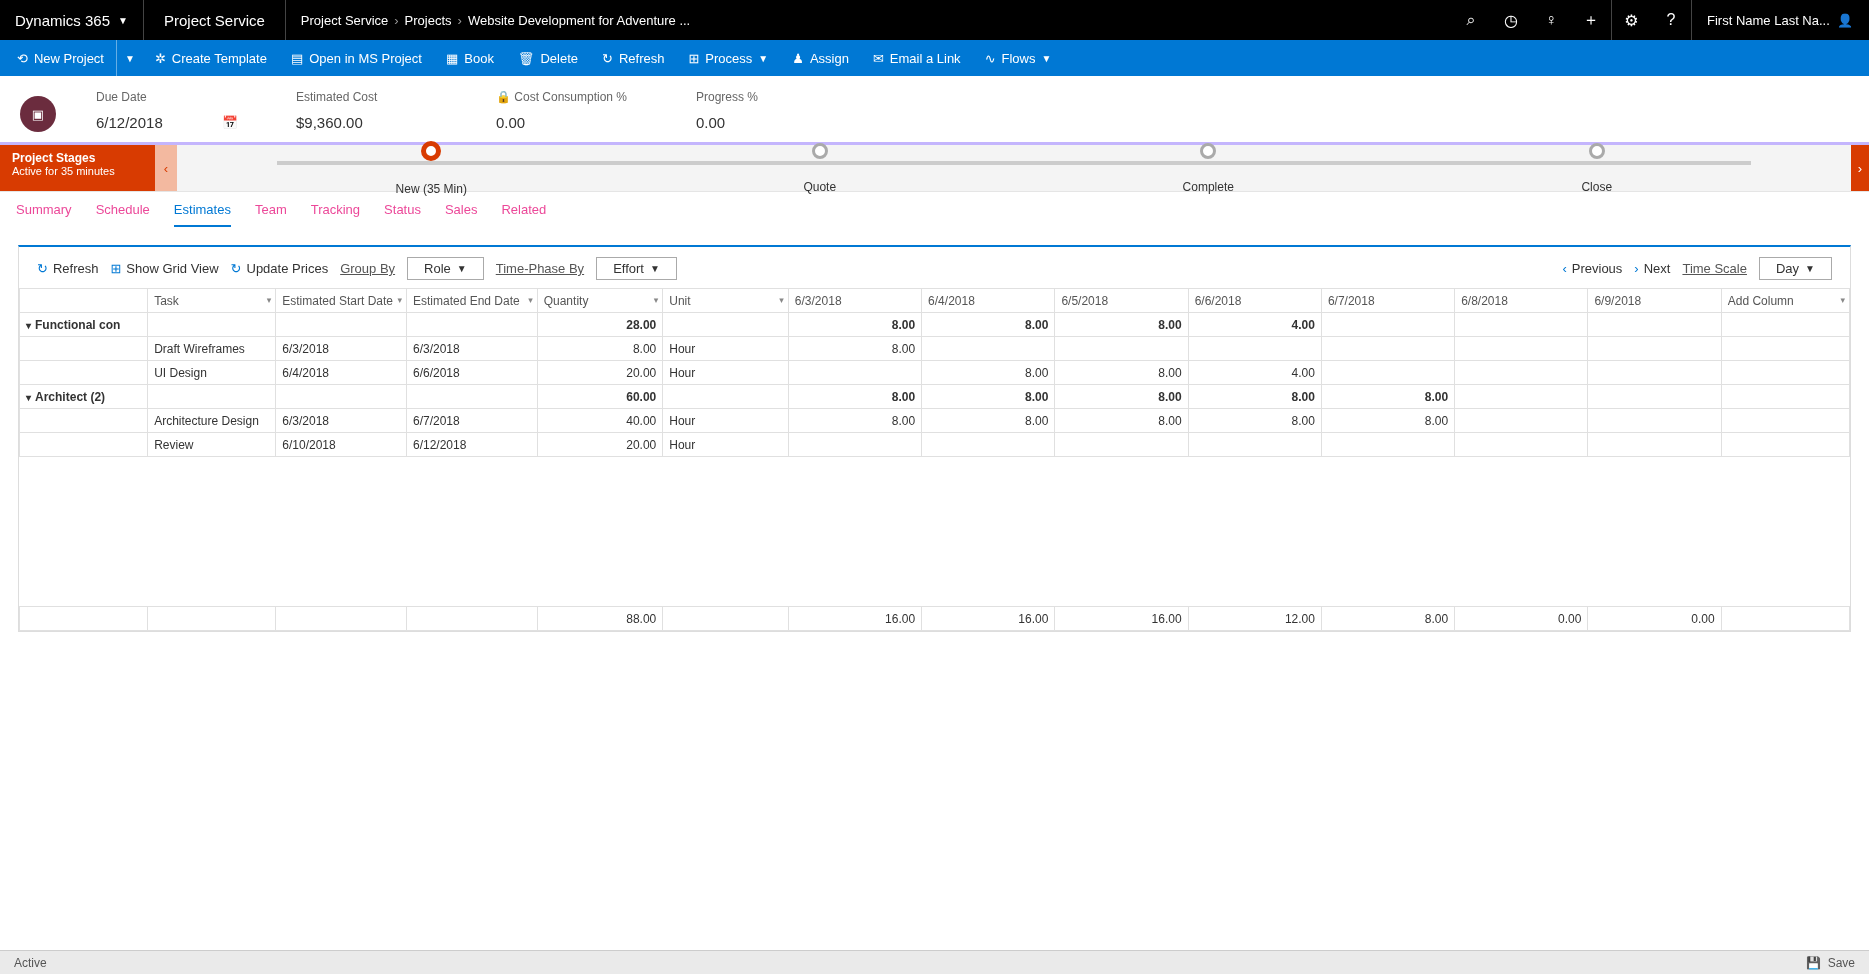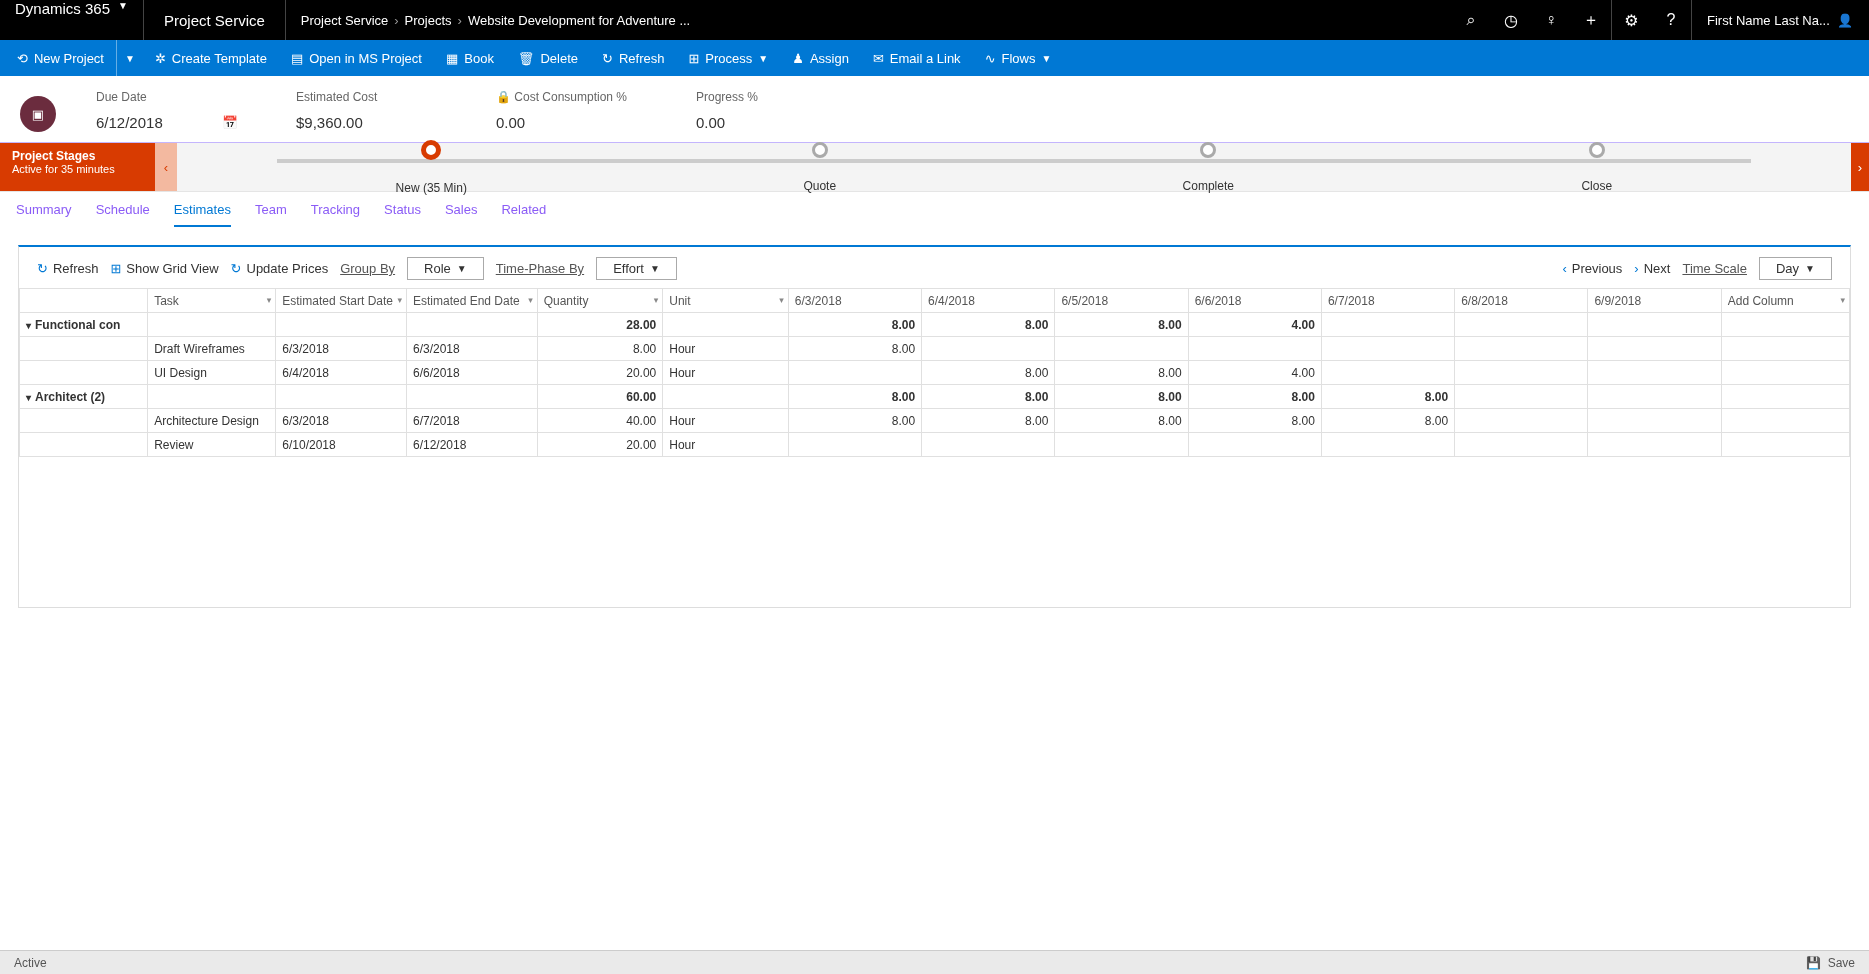--- a/index.html
+++ b/index.html
@@ -1,20 +1,20 @@
 <!DOCTYPE html>
 <html><head>
 <meta charset="utf-8">
 <style>
 * { box-sizing: border-box; margin: 0; padding: 0; }
 body { font-family: "Segoe UI", Arial, sans-serif; font-size: 13px; color: #333; background: #fff; overflow: hidden; }
 
 
 .topbar { background: #000; color: #fff; height: 40px; display: flex; align-items: center; }
-.topbar-brand { padding: 0 15px; font-size: 15px; display: flex; align-items: flex-start; gap: 8px; border-right: 1px solid #444; height: 100%; }
+.topbar-brand { padding: 0 15px; font-size: 15px; display: flex; align-items: center; gap: 8px; border-right: 1px solid #444; height: 100%; }
 .topbar-app { padding: 0 20px; font-size: 15px; border-right: 1px solid #444; height: 100%; display: flex; align-items: center; }
 .breadcrumb { display: flex; align-items: center; padding: 0 15px; font-size: 13px; gap: 6px; }
 .breadcrumb-sep { color: #999; }
 .breadcrumb-item { color: #fff; cursor: pointer; }
 .topbar-spacer { flex: 1; }
 .topbar-icons { display: flex; height: 100%; }
 .topbar-icon { width: 40px; display: flex; align-items: center; justify-content: center; cursor: pointer; font-size: 16px; }
 .topbar-icon.sep-l { border-left: 1px solid #444; }
 .topbar-user { padding: 0 15px; display: flex; align-items: center; gap: 8px; border-left: 1px solid #444; height: 100%; text-align: right; }
 
@@ -29,36 +29,36 @@
 .header-title-block { min-width: 400px; }
 .header-title-label { font-size: 11px; color: #333; }
 .header-title { font-size: 22px; color: #333; }
 .header-field { min-width: 160px; }
 .header-field-label { font-size: 12px; color: #666; margin-bottom: 10px; }
 .header-field-value { font-size: 15px; color: #333; }
 .due-date-row { display: flex; align-items: center; gap: 60px; }
 .cal-icon { color:#666; }
 
 
-.stage-row { display: flex; height: 50px; align-items: stretch; border-top:1px solid #c4b5fd; border-bottom:1px solid #e5e5e5; }
+.stage-row { display: flex; height: 50px; align-items: stretch; border-top:3px solid #c4b5fd; border-bottom:1px solid #e5e5e5; }
 .stage-label-box { background: #d83b01; color: #fff; padding: 6px 12px; width: 155px; position: relative; }
 .stage-label-box .t1 { font-size: 12px; font-weight: 600; }
 .stage-label-box .t2 { font-size: 11px; }
 .stage-arrow { width: 22px; background: #f3b9a0; display: flex; align-items: center; justify-content: center; color: #d83b01; cursor:pointer; }
 .stage-arrow-r { width: 18px; background: #d83b01; display: flex; align-items: center; justify-content: center; color: #fff; cursor:pointer; margin-left: auto;}
 .stages { flex: 1; display: flex; align-items: center; position: relative; padding: 0 60px; background: #f4f4f4; }
 .stage-line { position: absolute; top: 16px; left: 100px; right: 100px; height: 4px; background: #ccc; }
 .stage { flex: 1; display: flex; flex-direction: column; align-items: center; z-index: 2; gap: 21px; }
 .stage-dot { width: 16px; height: 16px; border-radius: 50%; background: #fff; border: 3px solid #aaa; }
 .stage-dot.active { border: 5px solid #d83b01; width: 20px; height: 20px; }
 .stage-name { font-size: 12px; color: #333; }
 
 
 .tabs { display: flex; gap: 24px; padding: 10px 16px 0 16px; }
-.tab { font-size: 13px; color: #8b5cf6; padding-bottom: 8px; cursor: pointer; }
+.tab { font-size: 13px; color: #ec4899; padding-bottom: 8px; cursor: pointer; }
 .tab.active { color: #0078d4; border-bottom: 2px solid #0078d4; font-weight: 500; }
 
 
 .grid-wrap { margin: 18px 18px 0 18px; border: 1px solid #ddd; border-top: 2px solid #0078d4; padding-top: 10px;}
 .grid-toolbar { display: flex; align-items: center; padding: 0 18px 8px 18px; gap: 12px; font-size: 13px; }
 .gt-item { display: flex; align-items: center; gap: 5px; cursor: pointer; color: #333; }
 .gt-label { color:#555;text-decoration:underline; }
 .gt-select { border: 1px solid #aaa; padding: 3px 16px; display: flex; align-items: center; gap: 6px; cursor:pointer; }
 .gt-spacer { flex: 1; }
 .gt-nav { color:#0078d4; }
@@ -396,20 +396,36 @@
         <td class="num"></td>
         <td class="num"></td>
         <td class="num"></td>
         <td class="num"></td>
         <td class="num"></td>
         <td></td>
       </tr>
       <tr>
           <td colspan="14" class="totals-spacer" style="border:none;"></td>
         </tr>
+      <tr>
+        <td></td>
+          <td></td>
+          <td></td>
+          <td></td>
+        <td class="num">88.00</td>
+          <td></td>
+        <td class="num">16.00</td>
+        <td class="num">16.00</td>
+        <td class="num">16.00</td>
+        <td class="num">12.00</td>
+        <td class="num">8.00</td>
+        <td class="num">0.00</td>
+        <td class="num">0.00</td>
+        <td></td>
+      </tr>
     </tbody>
   </table>
 </div>
 
 <div class="statusbar">
   <span>Active</span>
   <div class="right">
     <span>💾</span>
     <span>Save</span>
   </div>

